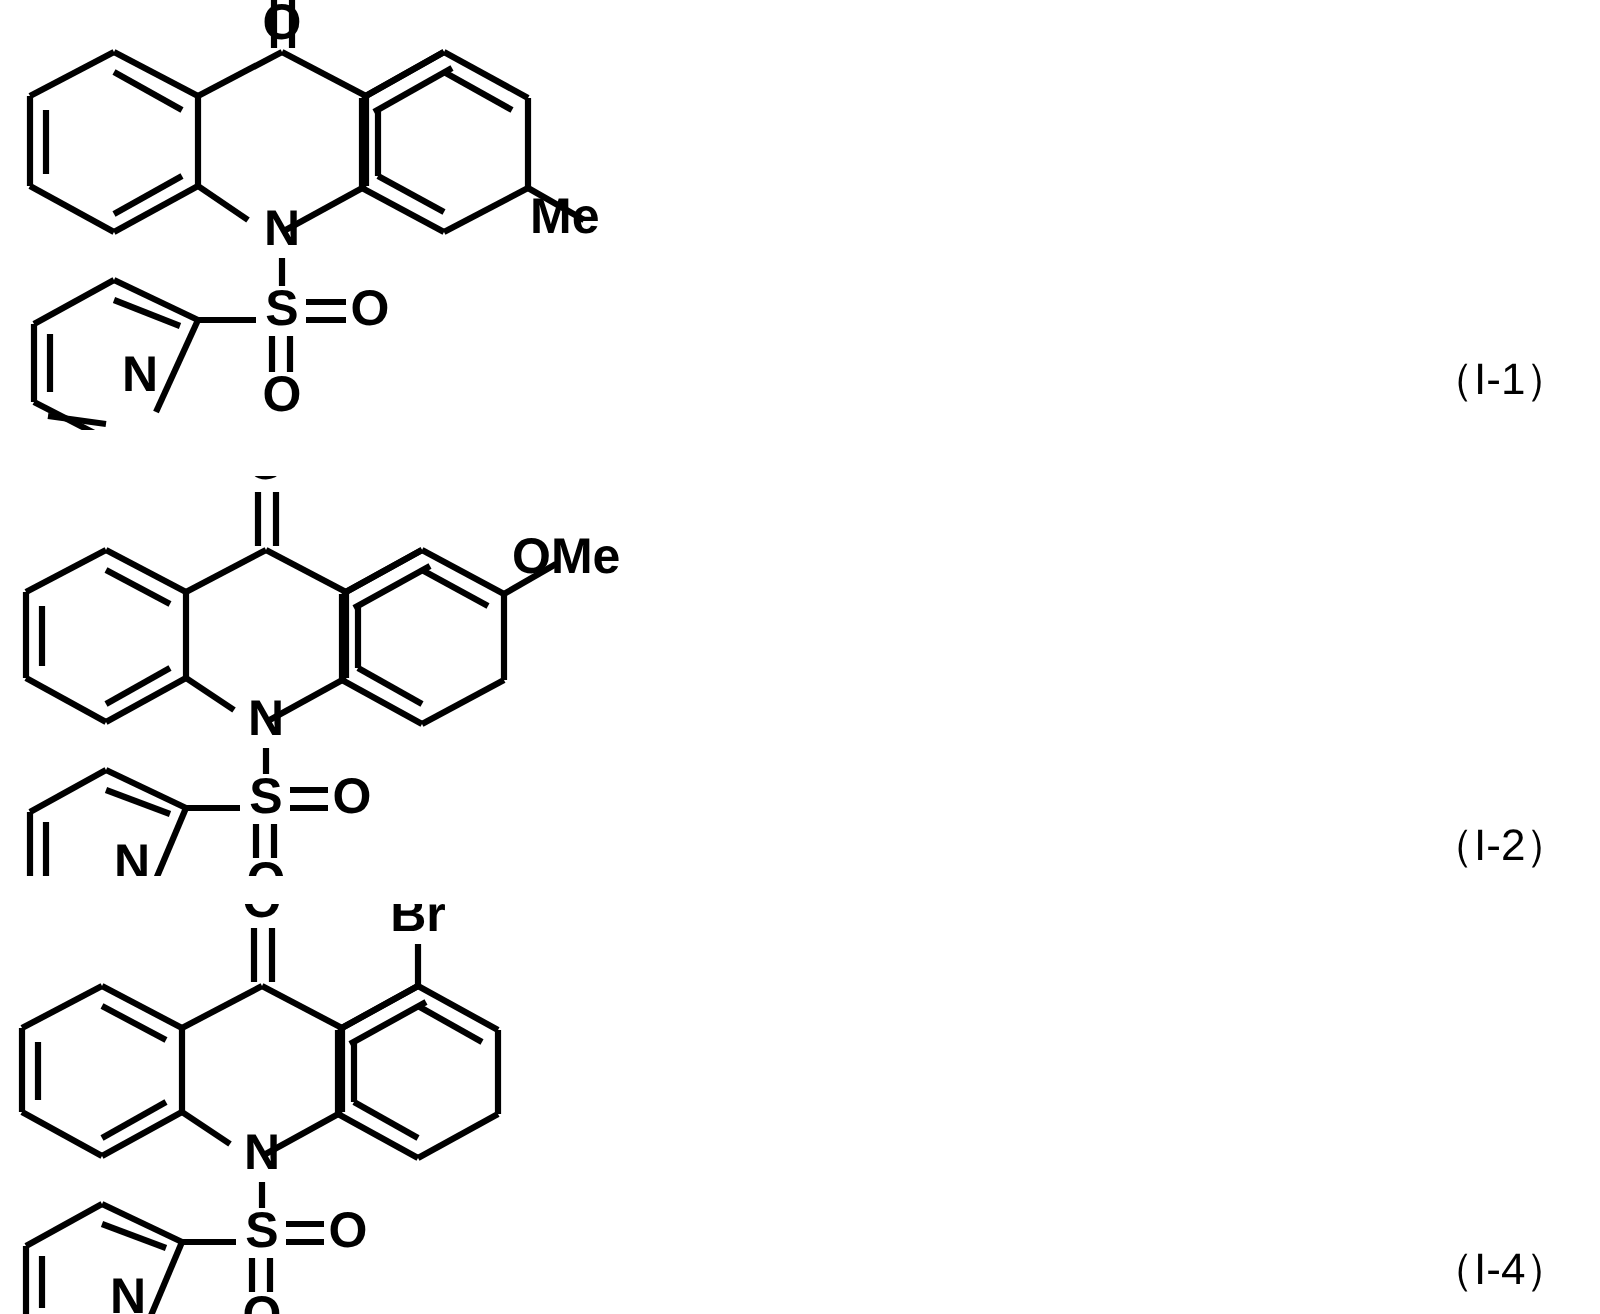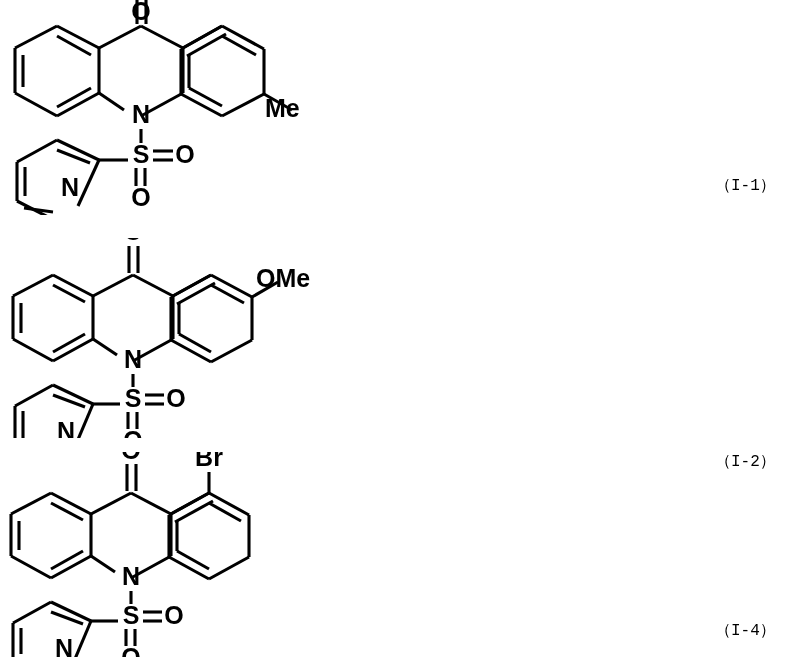--- a/index.html
+++ b/index.html
@@ -22,22 +22,22 @@
   }
   .structure-block {
     position: absolute;
     left: 0;
   }
   .struct-svg {
     display: block;
   }
   .formula-label {
     position: absolute;
-    font-family: Liberation Mono, monospace;
-    font-size: 16px;
+    font-family: Liberation Sans, sans-serif;
+    font-size: 22px;
     color: #000000;
     letter-spacing: 0px;
     white-space: nowrap;
   }
   
   .atom {
     font-family: "Liberation Sans", sans-serif;
     font-weight: bold;
     font-size: 25px;
     fill: #000000;
@@ -198,21 +198,21 @@
       <path class="bond" d="M 171,102 L 171,59"></path>
       <path class="bond" d="M 171,59 L 211,37"></path>
       <path class="bond-inner" d="M 211,47 L 244,65"></path>
       <path class="bond-inner" d="M 211,114 L 179,96"></path>
       <path class="bond-inner" d="M 179,65 L 179,96"></path>
 
       <path class="bond" d="M 252,59 L 278,44"></path>
       <text class="atom-group" x="256" y="42">OMe</text>
     </svg>
   </div>
-  <div class="formula-label" style="top:408px;left:715px;margin-top:43px;">（I-2）</div>
+  <div class="formula-label" style="top:408px;left:715px;">（I-2）</div>
 
   <div class="structure-block" style="top:452px;left:0px;">
     <svg class="struct-svg" width="340" height="205" viewBox="0 0 340 205" xmlns="http://www.w3.org/2000/svg">
 
       <path class="bond" d="M 11,62 L 11,104"></path>
       <path class="bond" d="M 11,104 L 51,126"></path>
       <path class="bond" d="M 51,126 L 91,104"></path>
       <path class="bond" d="M 91,104 L 91,62"></path>
       <path class="bond" d="M 91,62 L 51,41"></path>
       <path class="bond" d="M 51,41 L 11,62"></path>

